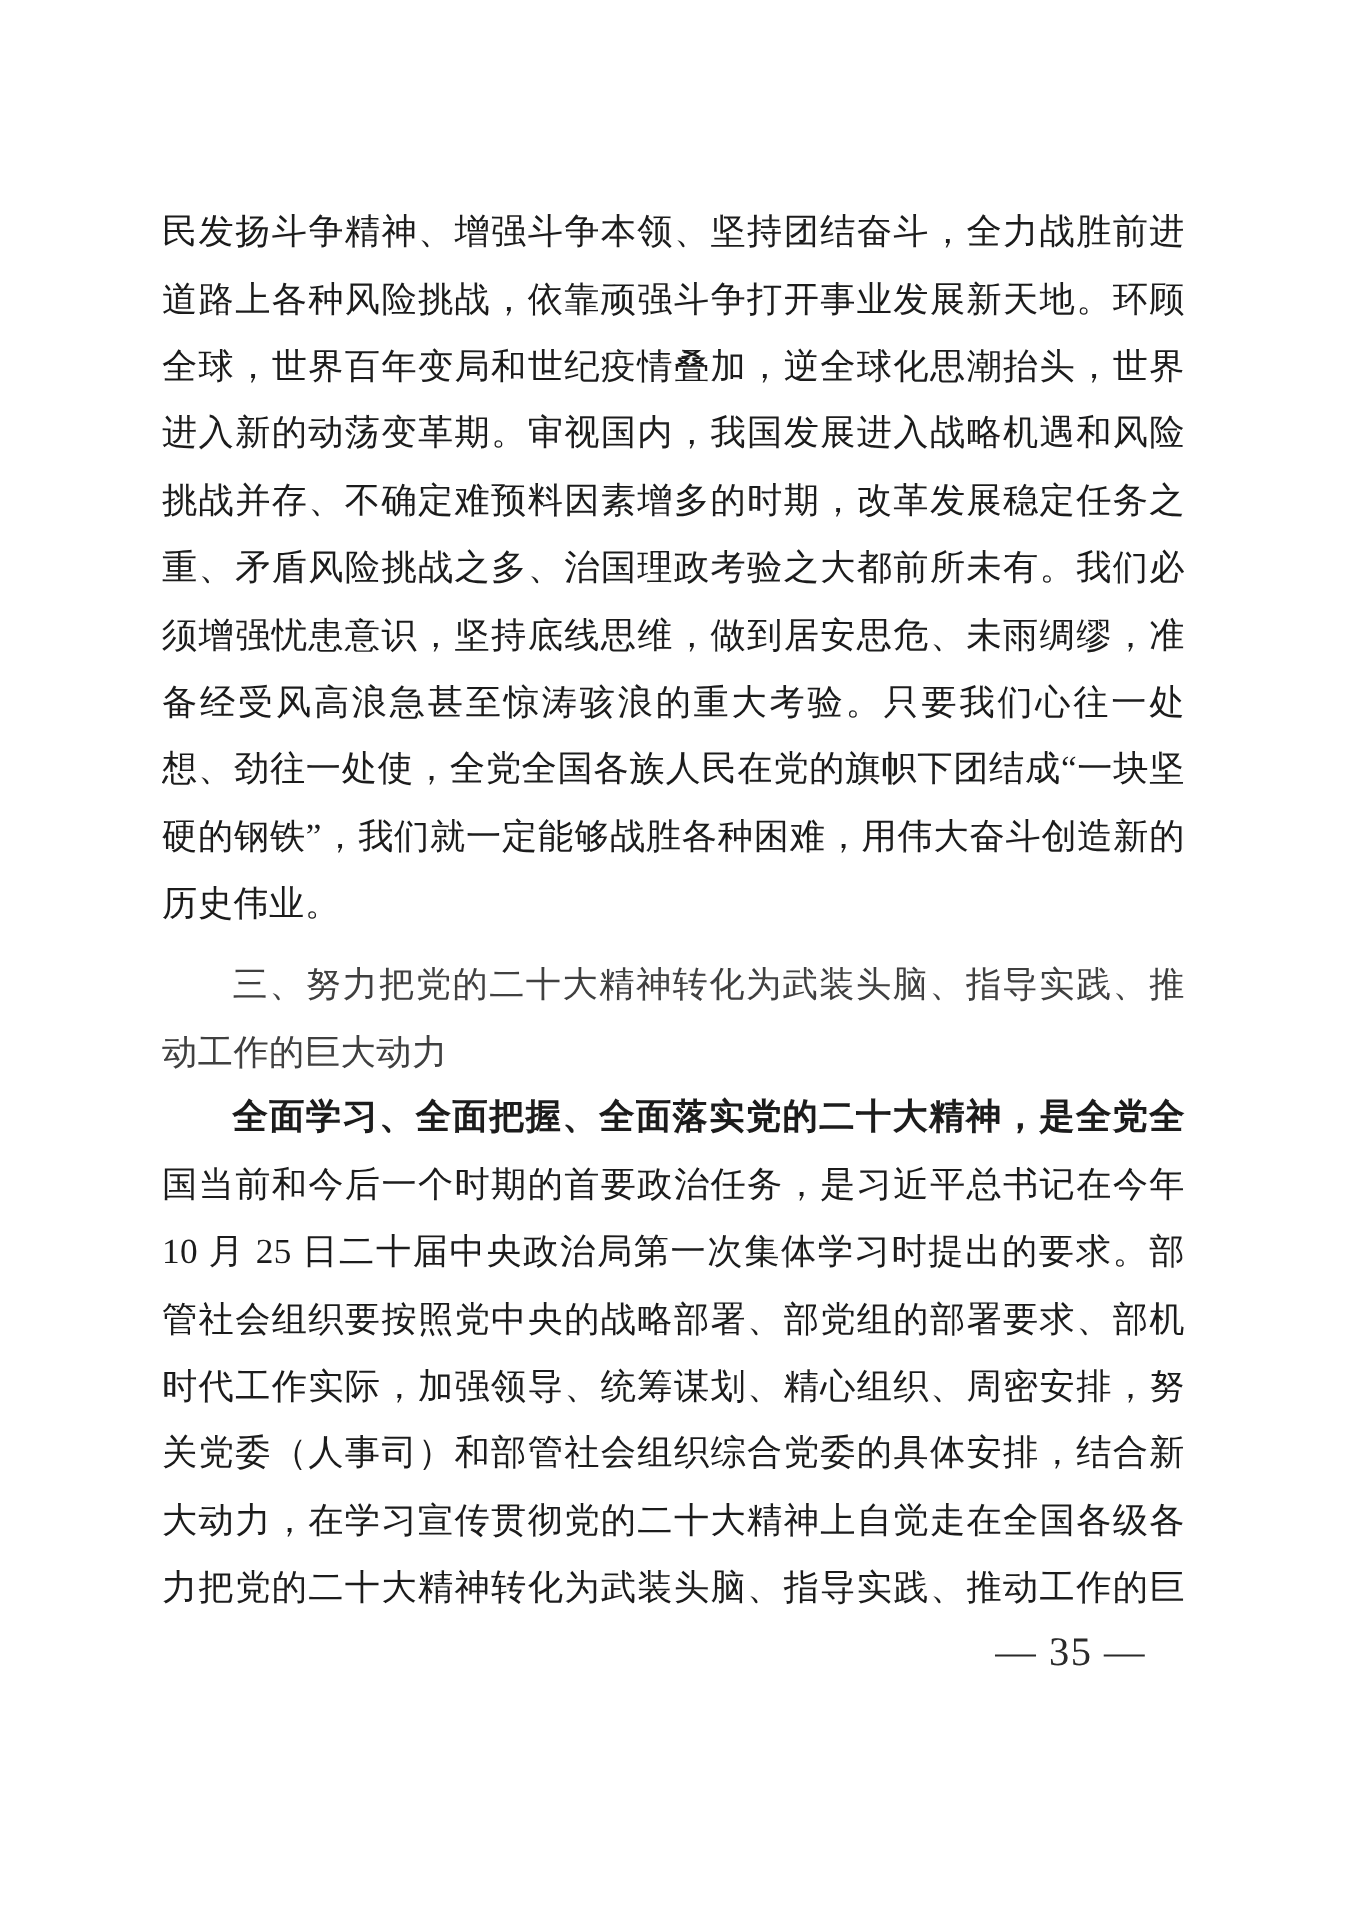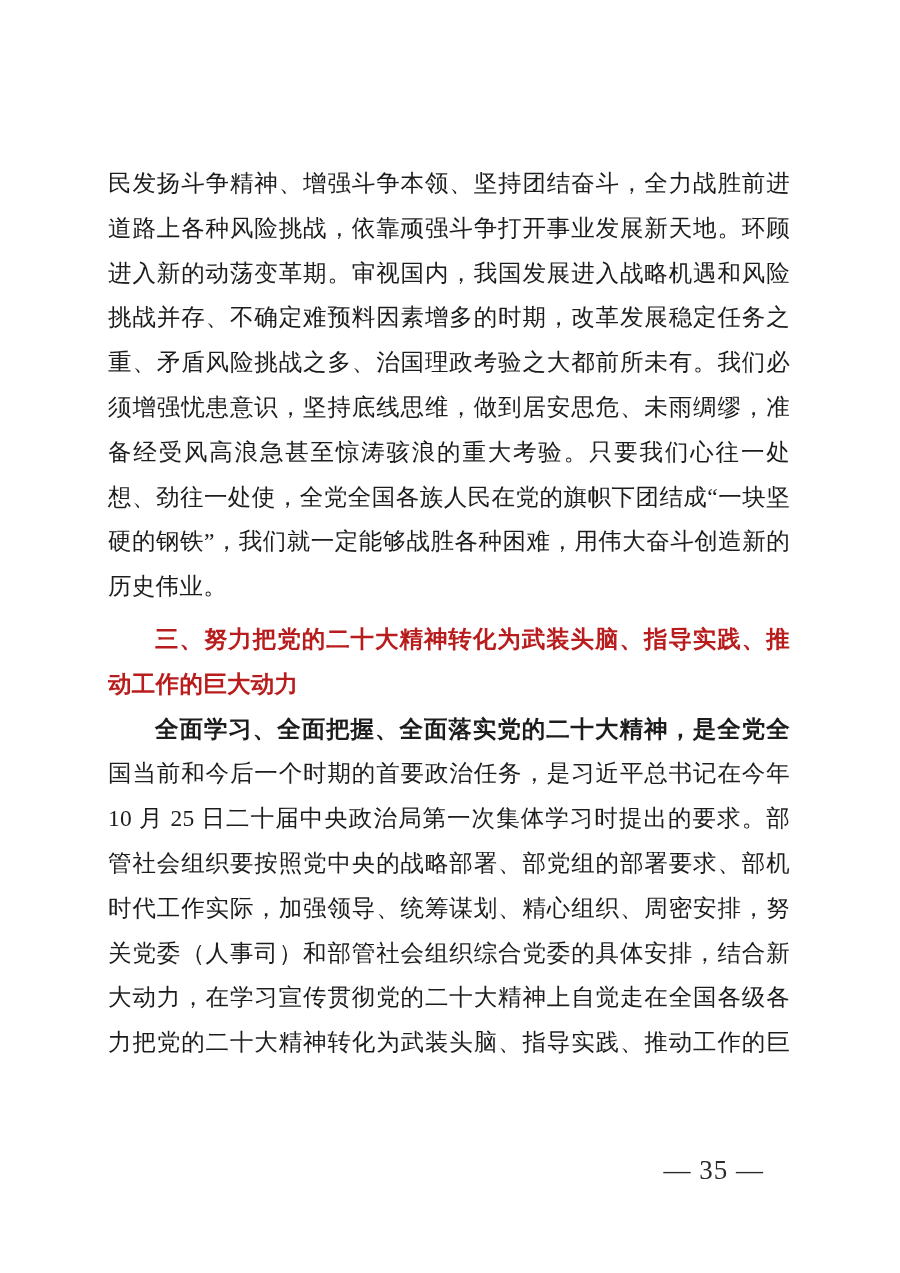--- a/index.html
+++ b/index.html
@@ -8,21 +8,20 @@
     background: #ffffff;
   }
   .page {
     position: relative;
     width: 900px;
     height: 1152px;
     background: #ffffff;
     overflow: hidden;
     font-family: "Liberation Serif", "DejaVu Serif", serif;
     color: #1c1c1c;
-    margin-top: 28px;
   }
   .textblock {
     position: absolute;
     left: 108px;
     top: 133px;
     width: 682px;
   }
   .line {
     font-size: 23.5px;
     line-height: 44.8px;
@@ -40,44 +39,45 @@
   }
   .indent {
     text-indent: 2em;
     font-weight: bold;
   }
   .heading-block {
     margin-top: 8px;
   }
   .heading-line {
     font-family: "Liberation Sans", "DejaVu Sans", sans-serif;
-    font-weight: 700;
-    color: #b91c1c;
+    font-weight: 400;
+    color: #404040;
   }
   .pagenum {
     position: absolute;
-    top: 1126px;
+    top: 1085px;
     right: 136px;
     font-size: 27px;
     line-height: 32px;
     color: #2a2a2a;
     font-family: "Liberation Serif", "DejaVu Serif", serif;
     letter-spacing: 1px;
   }
 </style>
 </head>
 <body>
 
 <div class="page">
 
   <div class="textblock">
 
     <div>
       <div class="line">民发扬斗争精神、增强斗争本领、坚持团结奋斗，全力战胜前进</div>
       <div class="line">道路上各种风险挑战，依靠顽强斗争打开事业发展新天地。环顾</div>
+      <div class="line">全球，世界百年变局和世纪疫情叠加，逆全球化思潮抬头，世界</div>
       <div class="line">进入新的动荡变革期。审视国内，我国发展进入战略机遇和风险</div>
       <div class="line">挑战并存、不确定难预料因素增多的时期，改革发展稳定任务之</div>
       <div class="line">重、矛盾风险挑战之多、治国理政考验之大都前所未有。我们必</div>
       <div class="line">须增强忧患意识，坚持底线思维，做到居安思危、未雨绸缪，准</div>
       <div class="line">备经受风高浪急甚至惊涛骇浪的重大考验。只要我们心往一处</div>
       <div class="line">想、劲往一处使，全党全国各族人民在党的旗帜下团结成“一块坚</div>
       <div class="line">硬的钢铁”，我们就一定能够战胜各种困难，用伟大奋斗创造新的</div>
       <div class="line line-left">历史伟业。</div>
     </div>
 

